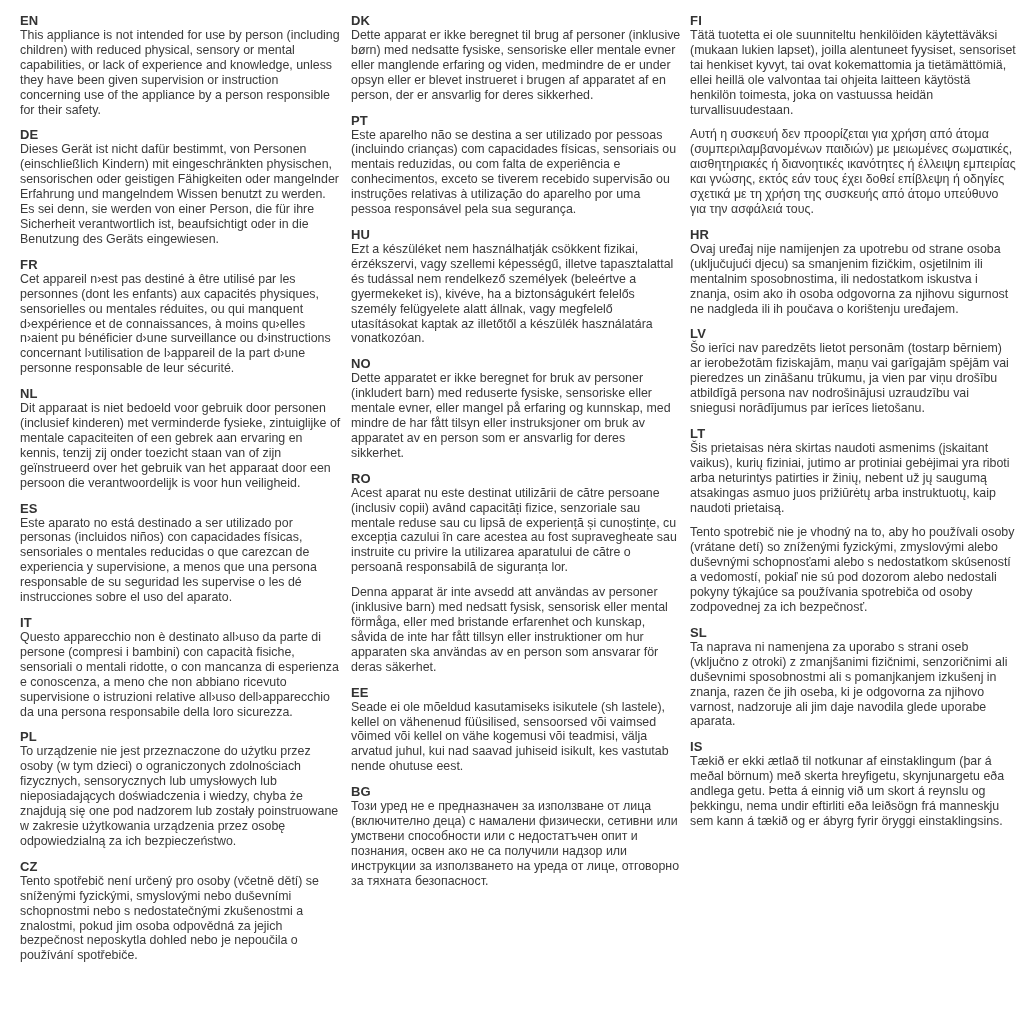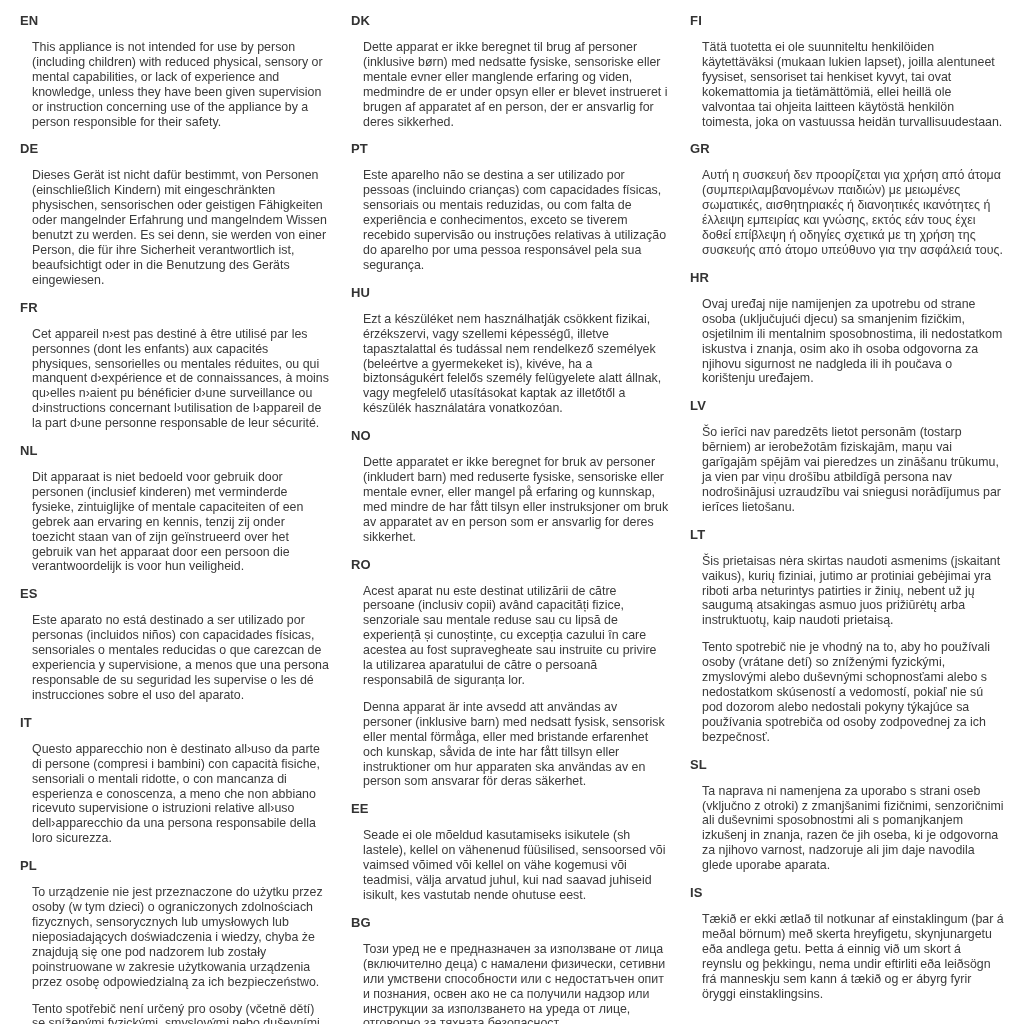--- a/index.html
+++ b/index.html
@@ -27,21 +27,21 @@
   .col { min-width: 0; }
   .sec { margin: 0 0 10px 0; }
   .code {
     font-size: 13px;
     font-weight: 600;
     line-height: 15px;
     letter-spacing: 0.2px;
     color: #333333;
   }
   .txt {
-    margin: 12px;
+    margin: 0;
     font-size: 12.4px;
     line-height: 14.9px;
     color: #3a3a3a;
   }
 </style>
 </head>
 <body>
 
 <div class="page">
 
@@ -68,20 +68,21 @@
     </section>
     <section class="sec">
       <div class="code">IT</div>
       <p class="txt">Questo apparecchio non è destinato all›uso da parte di persone (compresi i bambini) con capacità fisiche, sensoriali o mentali ridotte, o con mancanza di esperienza e conoscenza, a meno che non abbiano ricevuto supervisione o istruzioni relative all›uso dell›apparecchio da una persona responsabile della loro sicurezza.</p>
     </section>
     <section class="sec">
       <div class="code">PL</div>
       <p class="txt">To urządzenie nie jest przeznaczone do użytku przez osoby (w tym dzieci) o ograniczonych zdolnościach fizycznych, sensorycznych lub umysłowych lub nieposiadających doświadczenia i wiedzy, chyba że znajdują się one pod nadzorem lub zostały poinstruowane w zakresie użytkowania urządzenia przez osobę odpowiedzialną za ich bezpieczeństwo.</p>
     </section>
     <section class="sec">
+      <div class="code">CZ</div>
       <p class="txt">Tento spotřebič není určený pro osoby (včetně dětí) se sníženými fyzickými, smyslovými nebo duševními schopnostmi nebo s nedostatečnými zkušenostmi a znalostmi, pokud jim osoba odpovědná za jejich bezpečnost neposkytla dohled nebo je nepoučila o používání spotřebiče.</p>
     </section>
   </div>
 
   <div class="col">
     <section class="sec">
       <div class="code">DK</div>
       <p class="txt">Dette apparat er ikke beregnet til brug af personer (inklusive børn) med nedsatte fysiske, sensoriske eller mentale evner eller manglende erfaring og viden, medmindre de er under opsyn eller er blevet instrueret i brugen af apparatet af en person, der er ansvarlig for deres sikkerhed.</p>
     </section>
     <section class="sec">
@@ -112,21 +113,20 @@
       <p class="txt">Този уред не е предназначен за използване от лица (включително деца) с намалени физически, сетивни или умствени способности или с недостатъчен опит и познания, освен ако не са получили надзор или инструкции за използването на уреда от лице, отговорно за тяхната безопасност.</p>
     </section>
   </div>
 
   <div class="col">
     <section class="sec">
       <div class="code">FI</div>
       <p class="txt">Tätä tuotetta ei ole suunniteltu henkilöiden käytettäväksi (mukaan lukien lapset), joilla alentuneet fyysiset, sensoriset tai henkiset kyvyt, tai ovat kokemattomia ja tietämättömiä, ellei heillä ole valvontaa tai ohjeita laitteen käytöstä henkilön toimesta, joka on vastuussa heidän turvallisuudestaan.</p>
     </section>
     <section class="sec">
-      <div class="code">GR</div>
       <p class="txt">Αυτή η συσκευή δεν προορίζεται για χρήση από άτομα (συμπεριλαμβανομένων παιδιών) με μειωμένες σωματικές, αισθητηριακές ή διανοητικές ικανότητες ή έλλειψη εμπειρίας και γνώσης, εκτός εάν τους έχει δοθεί επίβλεψη ή οδηγίες σχετικά με τη χρήση της συσκευής από άτομο υπεύθυνο για την ασφάλειά τους.</p>
     </section>
     <section class="sec">
       <div class="code">HR</div>
       <p class="txt">Ovaj uređaj nije namijenjen za upotrebu od strane osoba (uključujući djecu) sa smanjenim fizičkim, osjetilnim ili mentalnim sposobnostima, ili nedostatkom iskustva i znanja, osim ako ih osoba odgovorna za njihovu sigurnost ne nadgleda ili ih poučava o korištenju uređajem.</p>
     </section>
     <section class="sec">
       <div class="code">LV</div>
       <p class="txt">Šo ierīci nav paredzēts lietot personām (tostarp bērniem) ar ierobežotām fiziskajām, maņu vai garīgajām spējām vai pieredzes un zināšanu trūkumu, ja vien par viņu drošību atbildīgā persona nav nodrošinājusi uzraudzību vai sniegusi norādījumus par ierīces lietošanu.</p>
     </section>

